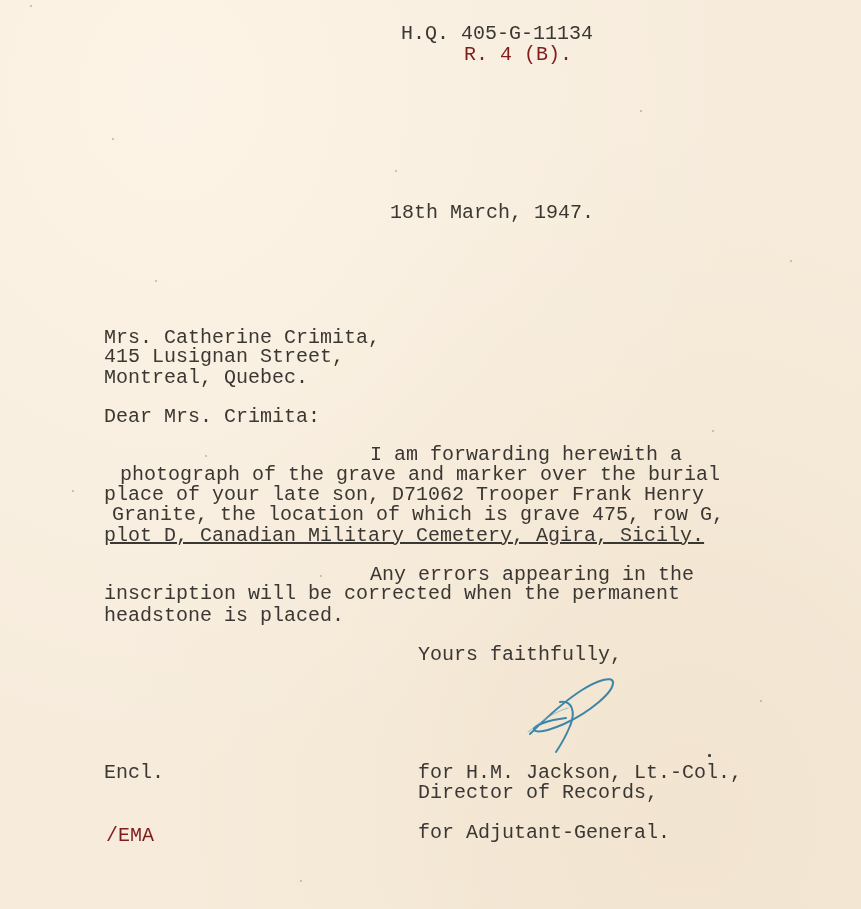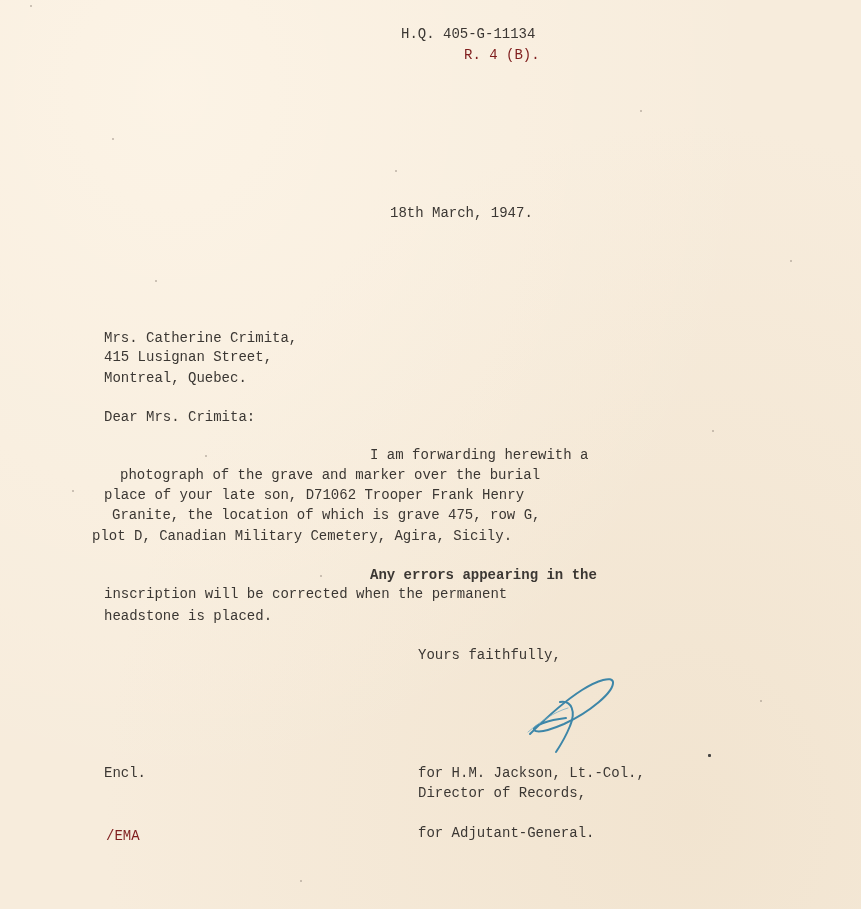--- a/index.html
+++ b/index.html
@@ -9,21 +9,21 @@
     background-image:
       radial-gradient(ellipse at 20% 10%, rgba(255,248,236,0.6), rgba(0,0,0,0) 60%),
       radial-gradient(ellipse at 80% 90%, rgba(236,220,196,0.5), rgba(0,0,0,0) 60%);
     position: relative;
     font-family: "Liberation Mono", "DejaVu Sans Mono", monospace;
     color: #3a3632;
   }
   .line {
     position: absolute;
     white-space: pre;
-    font-size: 14px;
+    font-size: 20px;
     line-height: 20px;
     letter-spacing: 0px;
     color: #3b3733;
   }
   .faint { color: #7f1d1d; }
   .sig { position: absolute; left: 520px; top: 672px; width: 110px; height: 85px; }
   .speck { position: absolute; width: 2px; height: 2px; border-radius: 1px; background: #8a8076; opacity: .55; }
 </style>
 </head>
 <body>
@@ -43,25 +43,25 @@
     <div class="line" style="left:104px; top:368px;">Montreal, Quebec.</div>
   </div>
 
   <div class="line" style="left:104px; top:407px;">Dear Mrs. Crimita:</div>
 
   <div>
     <div class="line" style="left:370px; top:445px;">I am forwarding herewith a</div>
     <div class="line" style="left:104px; top:465px;margin-left:16px;">photograph of the grave and marker over the burial</div>
     <div class="line" style="left:104px; top:485px;">place of your late son, D71062 Trooper Frank Henry</div>
     <div class="line" style="left:112px; top:505px;">Granite, the location of which is grave 475, row G,</div>
-    <div class="line" style="left:92px; top:526px;">plot D, Canadian Military Cemetery, Agira, Sicily.</div>
+    <div class="line" style="left:104px; top:526px;text-decoration:underline;">plot D, Canadian Military Cemetery, Agira, Sicily.</div>
   </div>
 
   <div>
-    <div class="line" style="left:370px; top:565px;font-weight:bold;">Any errors appearing in the</div>
+    <div class="line" style="left:370px; top:565px;">Any errors appearing in the</div>
     <div class="line" style="left:104px; top:584px;">inscription will be corrected when the permanent</div>
     <div class="line" style="left:104px; top:606px;">headstone is placed.</div>
   </div>
 
   <div class="line" style="left:418px; top:645px;">Yours faithfully,</div>
 
   <svg class="sig" viewBox="0 0 110 85">
     <path d="M10 62 C 22 50, 40 32, 62 18 C 78 8, 92 4, 93 10 C 94 20, 70 40, 44 52 C 30 58, 18 62, 14 58 C 12 54, 28 48, 46 46" fill="none" stroke="#3d86a8" stroke-width="2" stroke-linecap="round"></path>
     <path d="M40 30 C 52 28, 56 40, 50 54 C 46 64, 40 74, 36 80" fill="none" stroke="#3d86a8" stroke-width="2" stroke-linecap="round"></path>
     <path d="M8 60 C 20 50, 34 40, 48 36" fill="none" stroke="#6aa6c0" stroke-width="1" stroke-linecap="round" opacity="0.7"></path>

